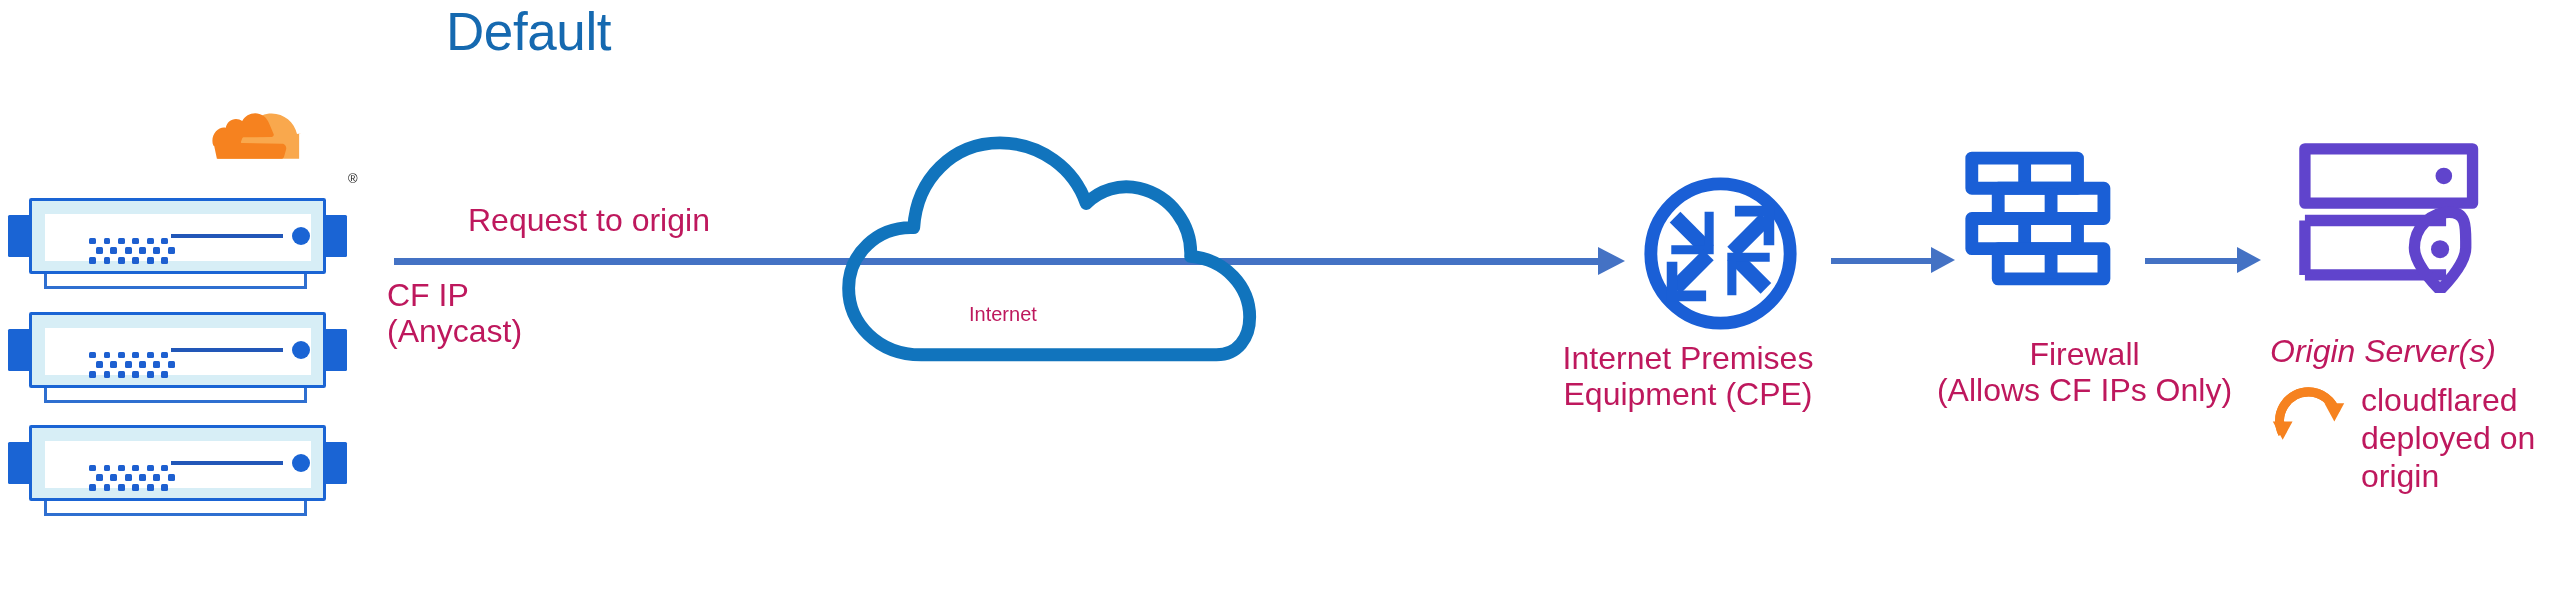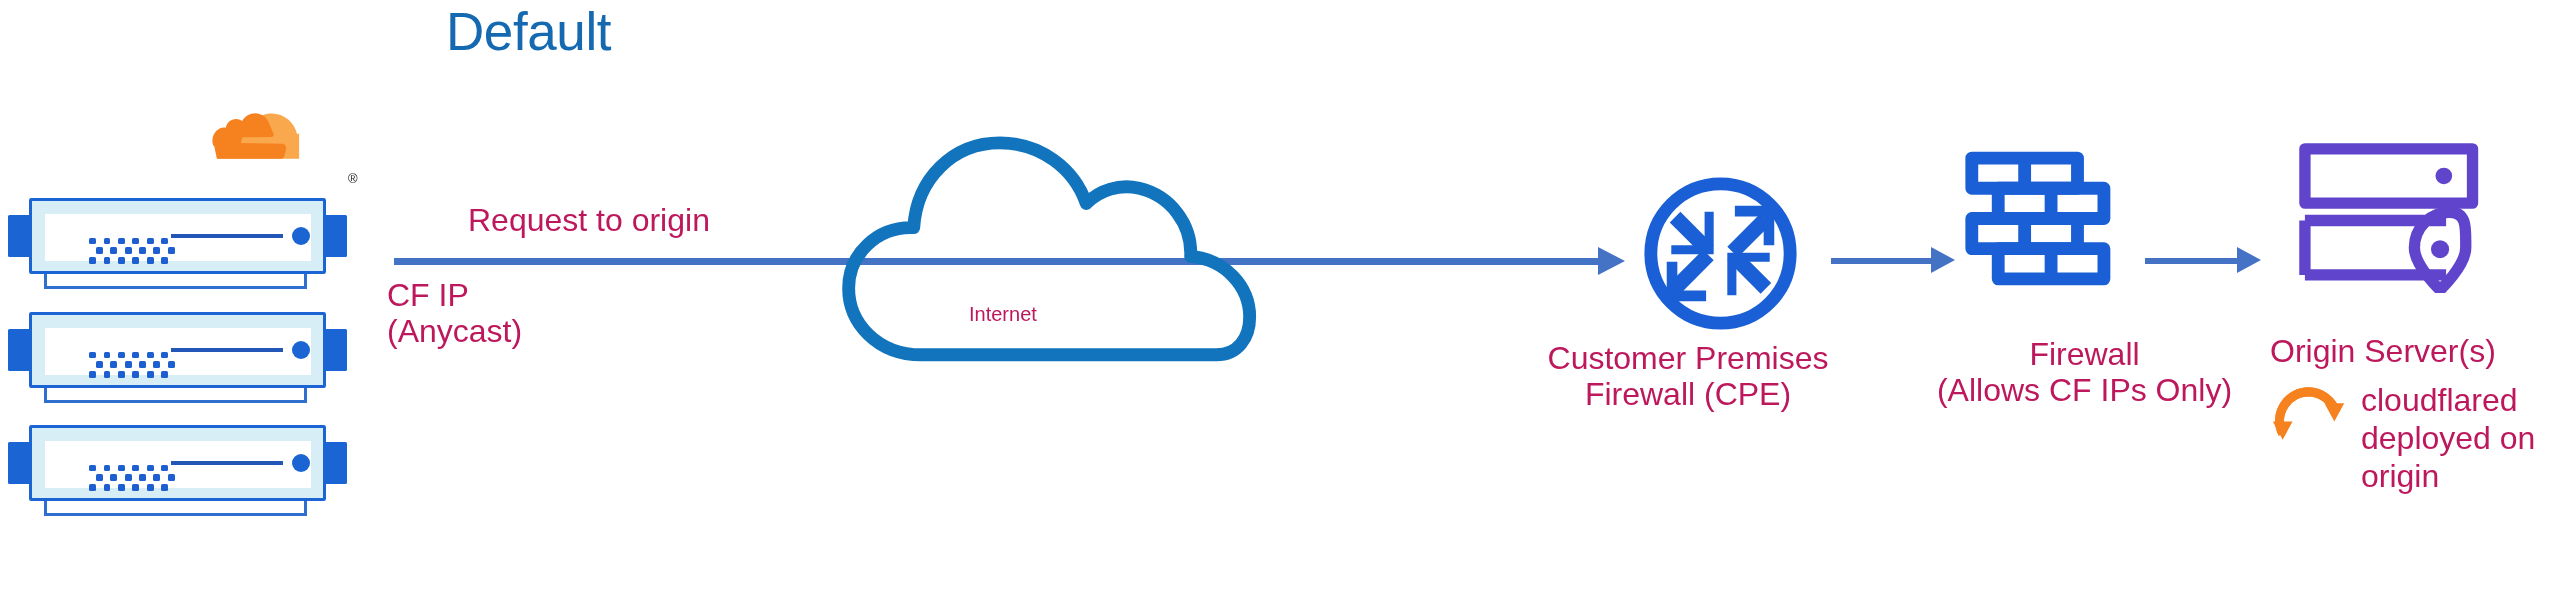--- a/index.html
+++ b/index.html
@@ -59,21 +59,21 @@
   #fw-icon{left:1965px;top:151px;width:151px;height:144px;}
   #fw-label{left:1922px;top:337px;font-size:32px;text-align:center;width:325px;}
 
   
   #arrow3-line{left:2145px;top:258px;width:98px;height:6px;background:#4472c4;}
   #arrow3-head{left:2237px;top:247px;width:0;height:0;
      border-left:24px solid #4472c4;border-top:13px solid transparent;border-bottom:13px solid transparent;}
 
   
   #origin-icon{left:2298px;top:142px;width:189px;height:151px;}
-  #origin-label{left:2270px;top:334px;font-size:32px;}
+  #origin-label{left:2270px;top:334px;font-size:32px;font-style:italic;}
   #cfd-icon{left:2269px;top:382px;width:79px;height:79px;}
   #cfd-label{left:2361px;top:382px;font-size:32px;line-height:1.18;}
 </style>
 </head>
 <body>
 
 <div class="abs txt" id="title">Default</div>
 
 <div class="abs" id="cf-logo">
   <svg class="mark" viewBox="0 0 175 82">
@@ -208,21 +208,21 @@
     <path d="M114 96 L158 52 L172 66 L128 110 Z"></path>
     <path d="M124 42 L176 42 L176 94 L162 94 L162 56 L124 56 Z"></path>
 
     <path d="M96 114 L52 158 L38 144 L82 100 Z"></path>
     <path d="M34 116 L48 116 L48 154 L86 154 L86 168 L34 168 Z"></path>
 
     <path d="M114 114 L158 158 L172 144 L128 100 Z"></path>
     <path d="M114 104 L114 160 L126 160 L126 116 L170 116 L170 104 Z"></path>
   </g>
 </svg>
-<div class="abs txt" id="cpe-label"><span>Customer Premises</span><br><span>Firewall (CPE)</span></div>
+<div class="abs txt" id="cpe-label"><span>Internet Premises</span><br><span>Equipment (CPE)</span></div>
 
 <div class="abs" id="arrow2-line"></div>
 <div class="abs" id="arrow2-head"></div>
 
 <svg class="abs" id="fw-icon" viewBox="0 0 200 190">
   <g fill="none" stroke="#1a5fd6" stroke-width="17" stroke-linejoin="round">
 
     <rect x="9" y="9" width="140" height="40"></rect>
     <line x1="79" y1="9" x2="79" y2="49"></line>
 

